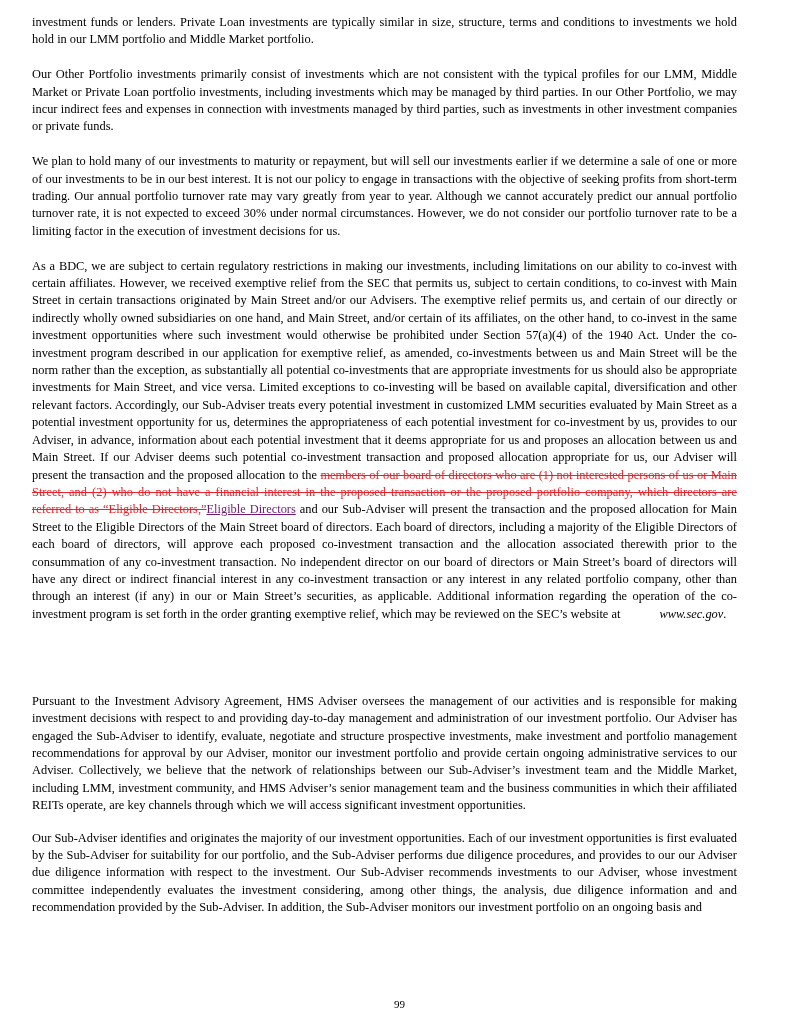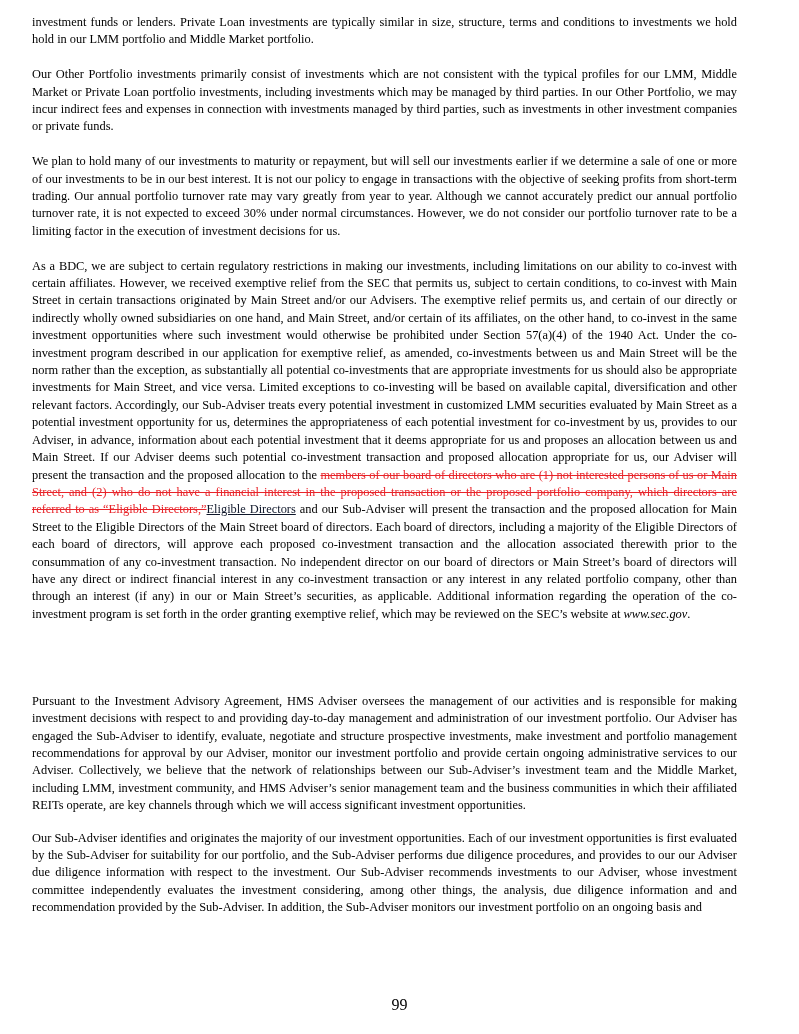--- a/index.html
+++ b/index.html
@@ -6,23 +6,23 @@
   body {
     width: 799px; height: 1034px; position: relative; overflow: hidden;
     font-family: "Liberation Serif", "DejaVu Serif", serif;
     color: #000; font-size: 12.4px; line-height: 17.4px;
   }
   .page { position: absolute; left: 32px; top: 14px; width: 705px; }
   p { margin: 0; text-align: justify; }
   .gap { height: 17.4px; }
   .heading { font-weight: bold; margin: 0; }
   .del { color: #e8242a; text-decoration: line-through; }
-  .ins { color: #0f172a; text-decoration: underline; }
-  .url { font-style: italic; }
-  .page-number { position: absolute; left: 0; width: 799px; top: 996px; text-align: center; font-size: 16px; }
+  .ins { color: #701a75; text-decoration: underline; }
+  .url { font-style: italic; margin-left: 36px; }
+  .page-number { position: absolute; left: 0; width: 799px; top: 996px; text-align: center; font-size: 11px; }
   .p-last-tight { margin-top: 15px; }
 </style>
 </head>
 <body>
 
 <div class="page">
   <p>investment funds or lenders. Private Loan investments are typically similar in size, structure, terms and conditions to investments we hold hold in our LMM portfolio and Middle Market portfolio.</p>
   <div class="gap"></div>
   <p>Our Other Portfolio investments primarily consist of investments which are not consistent with the typical profiles for our LMM, Middle Market or Private Loan portfolio investments, including investments which may be managed by third parties. In our Other Portfolio, we may incur indirect fees and expenses in connection with investments managed by third parties, such as investments in other investment companies or private funds.</p>
   <div class="gap"></div>

